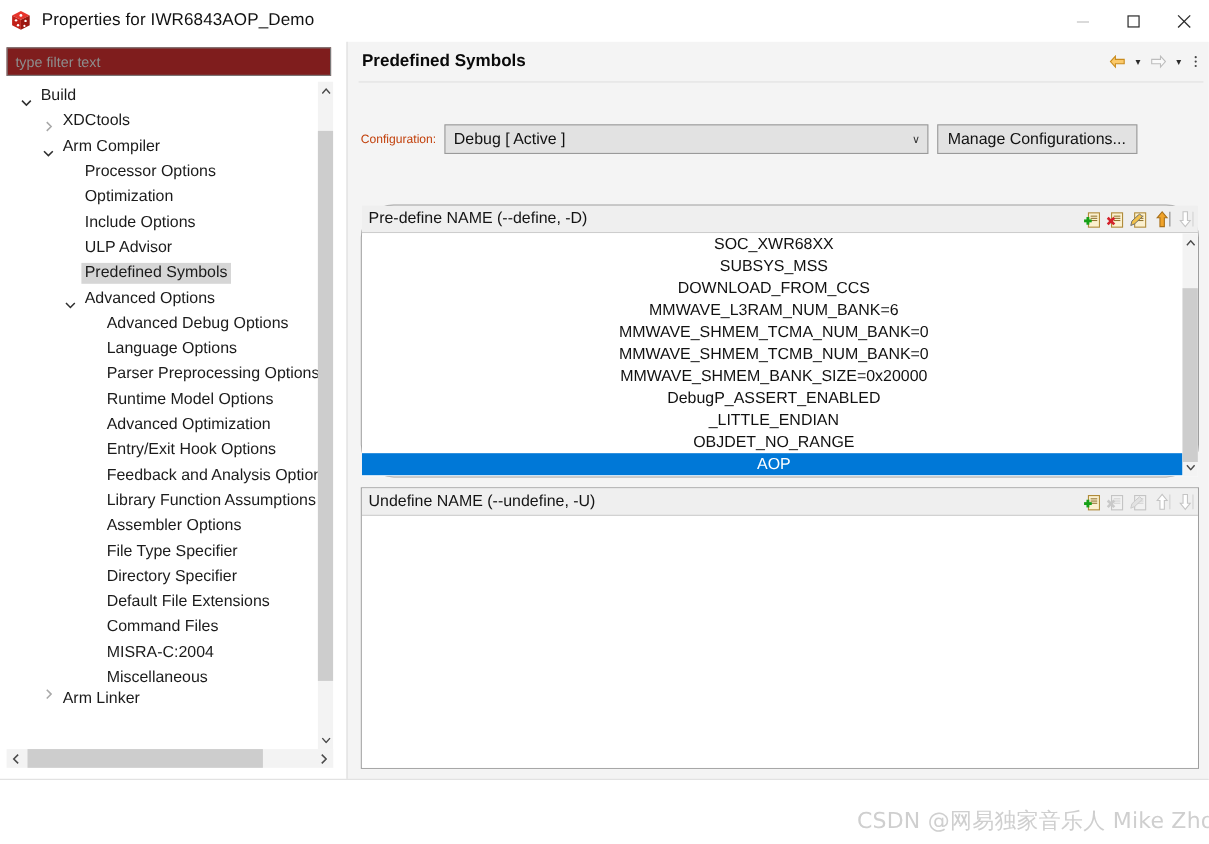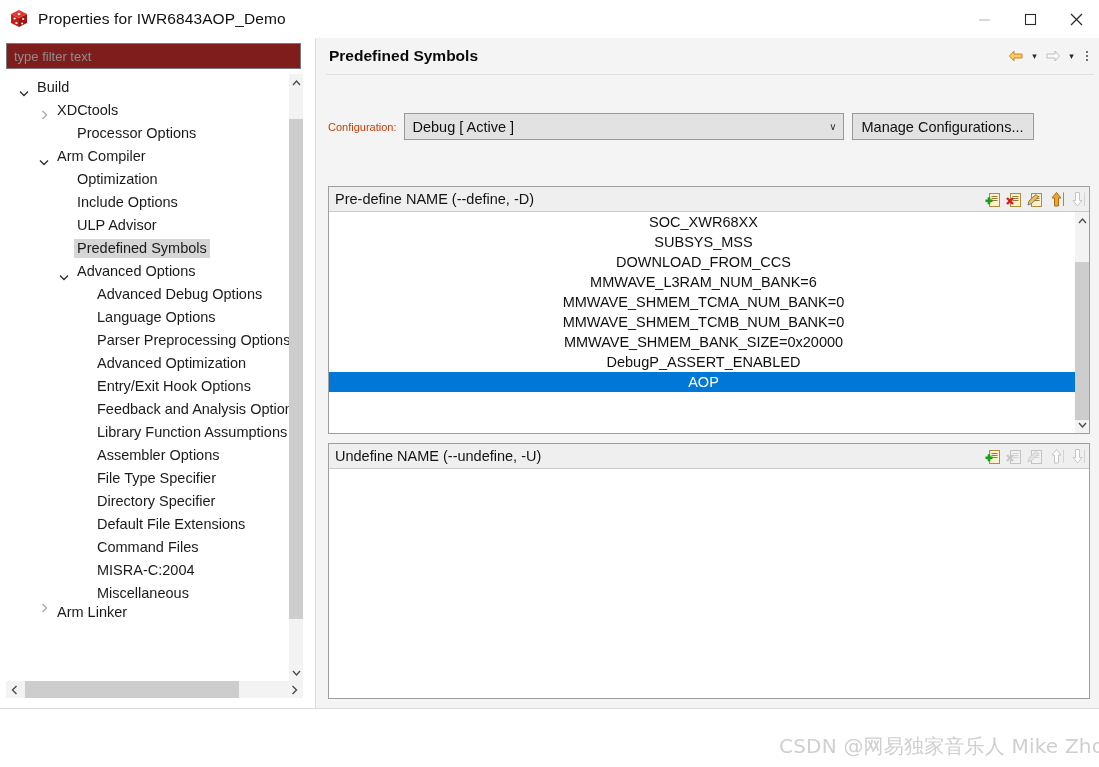--- a/index.html
+++ b/index.html
@@ -192,36 +192,36 @@
         <div class="tree-row">
           <div style="flex: 0 0 28px;"></div>
           <div class="tw">
             <svg width="7" height="10" viewBox="0 0 7 10">
               <polyline points="1.5,1 5.5,5 1.5,9" fill="none" stroke="#a9a9a9" stroke-width="1.4"></polyline>
             </svg>
           </div>
           <div class="tree-label">XDCtools</div>
         </div>
         <div class="tree-row">
-          <div style="flex: 0 0 48px;"></div>
-          <div class="tw"></div>
-          <div class="tree-label">Processor Options</div>
-        </div>
-        <div class="tree-row">
           <div style="flex: 0 0 28px;"></div>
           <div class="tw">
             <svg width="10" height="7" viewBox="0 0 10 7">
               <polyline points="1,1.5 5,5.5 9,1.5" fill="none" stroke="#2f2f2f" stroke-width="1.4"></polyline>
             </svg>
           </div>
           <div class="tree-label">Arm Compiler</div>
         </div>
         <div class="tree-row">
           <div style="flex: 0 0 48px;"></div>
           <div class="tw"></div>
+          <div class="tree-label">Processor Options</div>
+        </div>
+        <div class="tree-row">
+          <div style="flex: 0 0 48px;"></div>
+          <div class="tw"></div>
           <div class="tree-label">Optimization</div>
         </div>
         <div class="tree-row">
           <div style="flex: 0 0 48px;"></div>
           <div class="tw"></div>
           <div class="tree-label">Include Options</div>
         </div>
         <div class="tree-row">
           <div style="flex: 0 0 48px;"></div>
           <div class="tw"></div>
@@ -248,20 +248,25 @@
         </div>
         <div class="tree-row">
           <div style="flex: 0 0 68px;"></div>
           <div class="tw"></div>
           <div class="tree-label">Language Options</div>
         </div>
         <div class="tree-row">
           <div style="flex: 0 0 68px;"></div>
           <div class="tw"></div>
           <div class="tree-label">Parser Preprocessing Options</div>
+        </div>
+        <div class="tree-row">
+          <div style="flex: 0 0 68px;"></div>
+          <div class="tw"></div>
+          <div class="tree-label">Runtime Model Options</div>
         </div>
         <div class="tree-row">
           <div style="flex: 0 0 68px;"></div>
           <div class="tw"></div>
           <div class="tree-label">Advanced Optimization</div>
         </div>
         <div class="tree-row">
           <div style="flex: 0 0 68px;"></div>
           <div class="tw"></div>
           <div class="tree-label">Entry/Exit Hook Options</div>
@@ -380,21 +385,21 @@
       <div class="config-row">
         <div class="config-label">Configuration:</div>
         <div class="combo">
           <span>Debug  [ Active ]</span>
           <span class="caret">∨</span>
         </div>
         <div class="btn-manage">Manage Configurations...</div>
       </div>
     </div>
 
-    <div class="list-group" style="left:12px; top:148px; width:762px; height:248px;">
+    <div class="list-group" style="left:12px; top:148px; width:762px; height:248px;border-radius:30px;">
       <div class="list-head">
         <span class="caption">Pre-define NAME (--define, -D)</span>
         <div class="list-tools" id="predefine-tools">
             <div class="tool">
               <svg width="17" height="17" viewBox="0 0 17 17">
                 <rect x="4.5" y="2.5" width="10" height="13" fill="#fbf0cf" stroke="#b08b3a" stroke-width="1"></rect>
                 <line x1="6.5" y1="5.5" x2="12.5" y2="5.5" stroke="#8a6a26" stroke-width="0.9"></line>
                 <line x1="6.5" y1="7.5" x2="12.5" y2="7.5" stroke="#8a6a26" stroke-width="0.9"></line>
                 <line x1="6.5" y1="9.5" x2="12.5" y2="9.5" stroke="#8a6a26" stroke-width="0.9"></line>
                 <rect x="0.5" y="8.5" width="7" height="2.6" fill="#16a016"></rect>
@@ -437,20 +442,22 @@
       <div class="list-body" style="height:221px;">
         <div id="predefine-items" style="position:absolute; left:0; top:0; right:14px;">
             <div class="list-item">SOC_XWR68XX</div>
             <div class="list-item">SUBSYS_MSS</div>
             <div class="list-item">DOWNLOAD_FROM_CCS</div>
             <div class="list-item">MMWAVE_L3RAM_NUM_BANK=6</div>
             <div class="list-item">MMWAVE_SHMEM_TCMA_NUM_BANK=0</div>
             <div class="list-item">MMWAVE_SHMEM_TCMB_NUM_BANK=0</div>
             <div class="list-item">MMWAVE_SHMEM_BANK_SIZE=0x20000</div>
             <div class="list-item">DebugP_ASSERT_ENABLED</div>
+            <div class="list-item">_LITTLE_ENDIAN</div>
+            <div class="list-item">OBJDET_NO_RANGE</div>
             <div class="list-item sel">AOP</div>
           </div>
         <div class="lsb" style="height:221px;">
           <div class="arrow up">
             <svg width="9" height="6" viewBox="0 0 9 6">
                 <polyline points="1,5 4.5,1 8,5" fill="none" stroke="#4a4a4a" stroke-width="1.3"></polyline>
               </svg>
           </div>
           <div class="thumb" style="top:50px; height:158px;"></div>
           <div class="arrow down">

